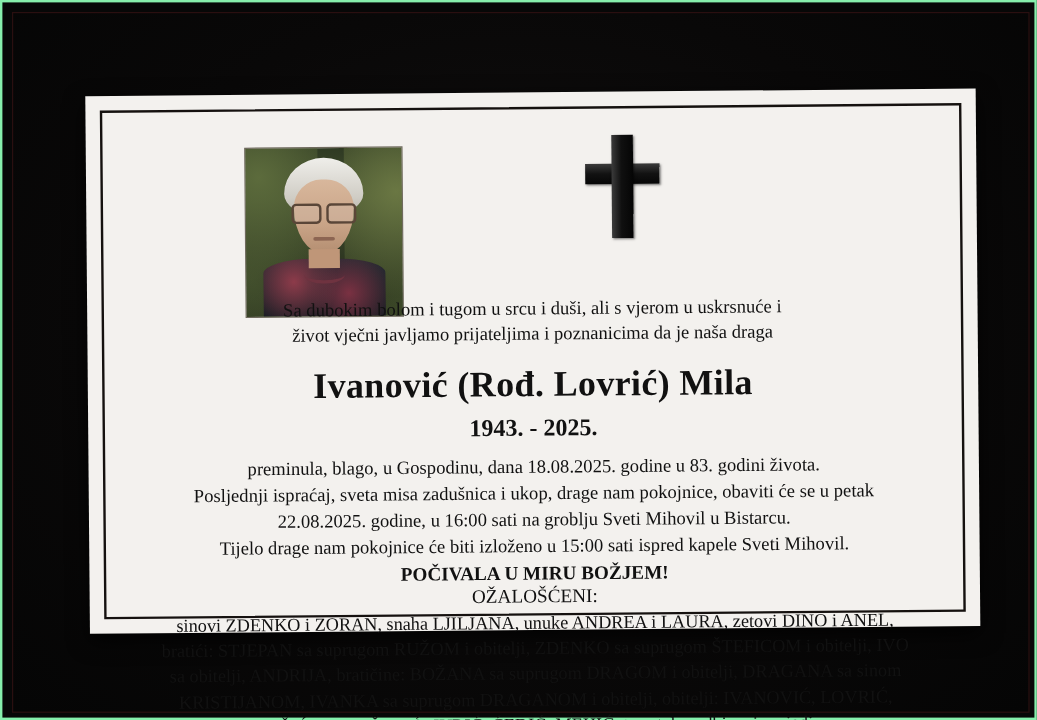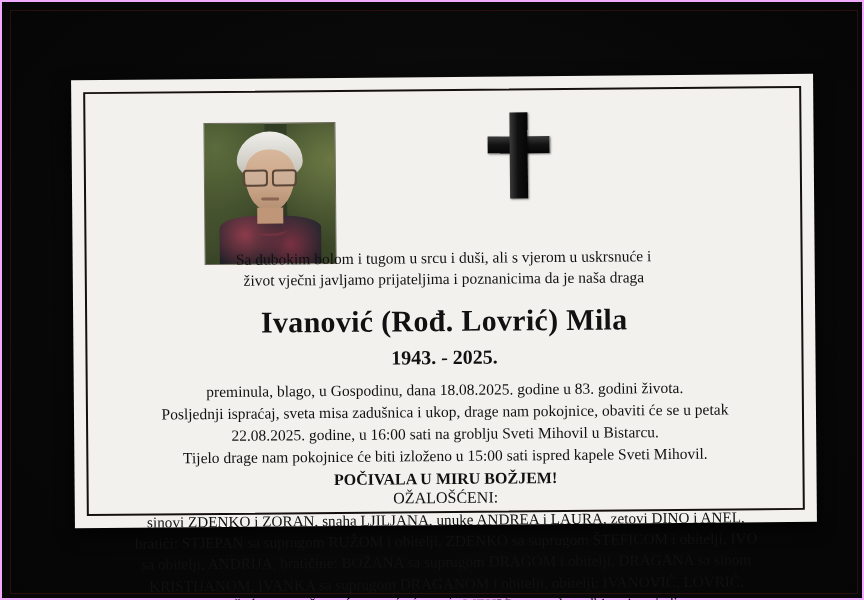--- a/index.html
+++ b/index.html
@@ -15,21 +15,21 @@
   }
 
   
   .frame {
     position: absolute;
     left: 0; top: 0;
     width: 864px;
     height: 600px;
     background: #070707;
     box-sizing: border-box;
-    border: 2px solid #f0abfc;
+    border: 2px solid #86efac;
   }
 
   
   .frame-inner {
     position: absolute;
     left: 8px; top: 8px;
     width: 848px; height: 584px;
     box-sizing: border-box;
     border: 1px solid #2a0f10;
     background: radial-gradient(ellipse at 50% 45%, #121010 0%, #090808 60%, #050505 100%);

